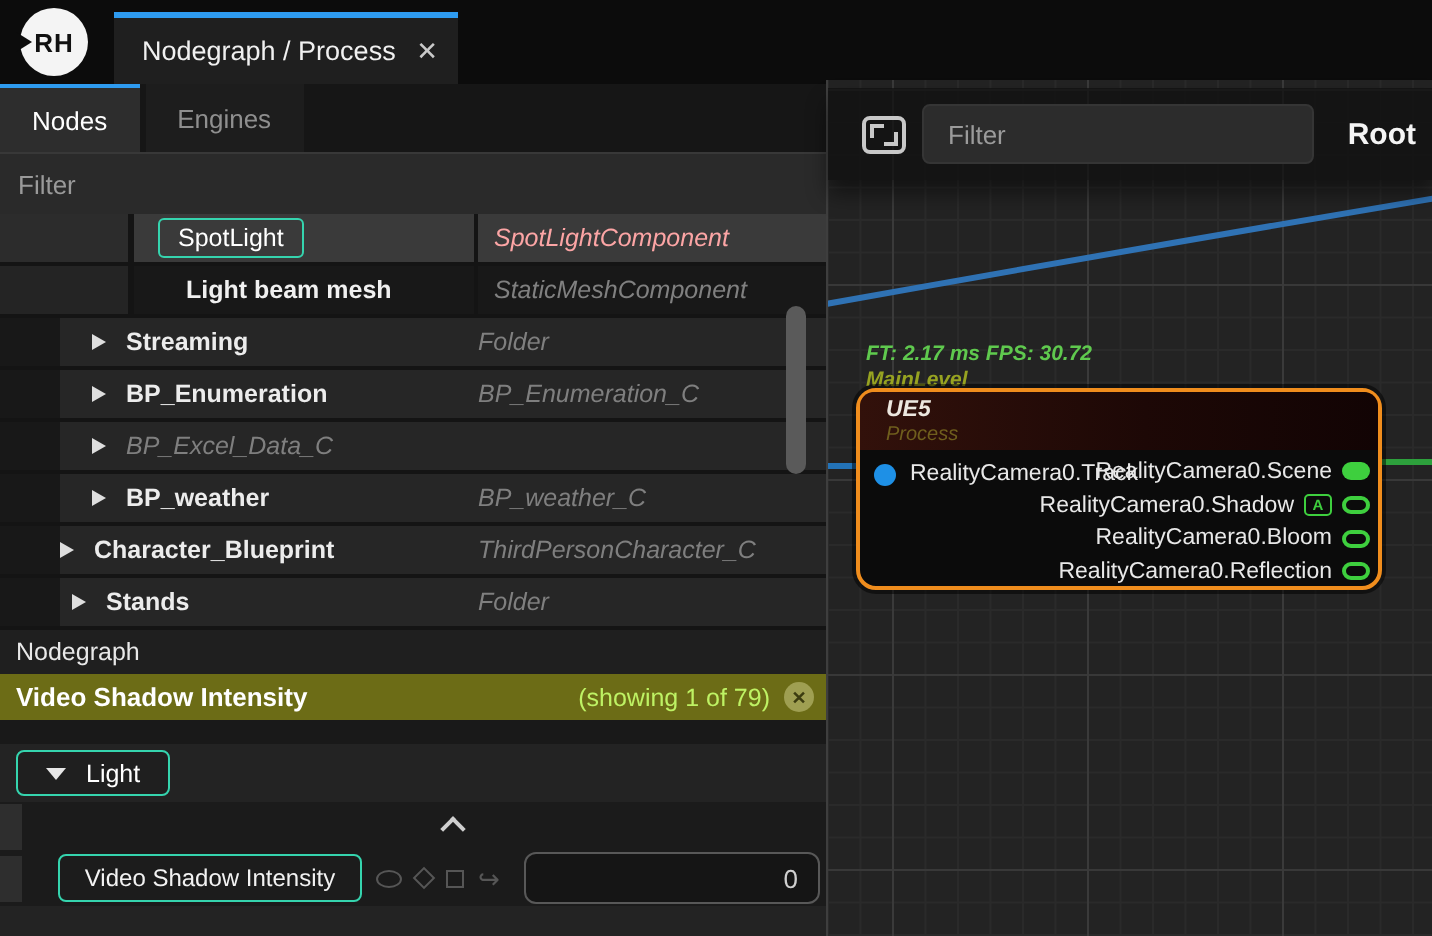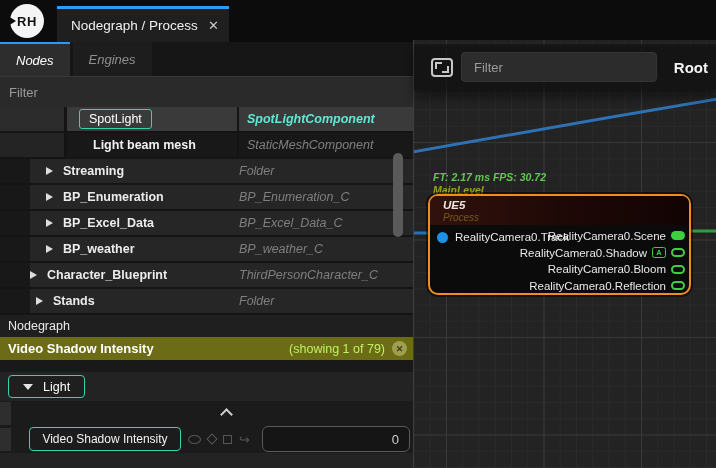--- a/index.html
+++ b/index.html
@@ -14,37 +14,37 @@
   #logo::before{content:"";position:absolute;left:-2px;top:12px;border-left:8px solid #0c0c0c;
         border-top:5px solid transparent;border-bottom:5px solid transparent;}
   #main-tab{position:absolute;left:57px;top:6px;width:172px;height:36px;background:#1f1f1f;
         border-top:3px solid var(--blue);display:flex;align-items:center;padding:0 10px 0 14px;}
   #main-tab .lbl{color:#f0f0f0;font-size:13.5px;flex:1;}
   #main-tab .x{color:#c9c9c9;font-size:13px;margin-left:6px;}
 
   
   #left{position:absolute;left:0;top:42px;width:413px;height:426px;background:#232323;}
   #lp-tabs{position:absolute;left:0;top:0;width:413px;height:34px;background:#161616;display:flex;gap:3px;}
-  .lp-tab{height:34px;display:flex;align-items:center;justify-content:center;font-size:13px;padding:0 16px;font-style:italic;}
+  .lp-tab{height:34px;display:flex;align-items:center;justify-content:center;font-size:13px;padding:0 16px;}
   .lp-tab.active{background:#2d2d2d;border-top:2.5px solid var(--blue);color:#fff;}
   .lp-tab.inactive{background:#1d1d1d;color:#8f8f8f;}
   #lp-filter{position:absolute;left:0;top:34px;width:413px;height:31px;background:#2a2a2a;
         border:0;border-top:1px solid #383838;color:#cfcfcf;font-size:13px;padding:0 9px;outline:none;}
   #lp-filter::placeholder{color:#9a9a9a;}
 
   
   #tree{position:absolute;left:0;top:65px;width:413px;height:208px;background:#141414;}
   .trow{position:relative;width:413px;height:24px;margin-bottom:2px;}
   .cell{position:absolute;top:0;height:24px;display:flex;align-items:center;}
   .g64{left:0;width:64px;background:#2c2c2c;}
   .g64.dim{background:#242424;}
   .nameCell{left:67px;width:170px;background:#181818;padding-left:26px;color:#f0f0f0;font-size:12.5px;font-weight:bold;}
   .typeCell{left:239px;width:174px;background:#181818;color:#808080;font-size:12.5px;font-style:italic;padding-left:8px;}
   .sel .nameCell,.sel .typeCell{background:#3a3a3a;}
-  .sel .typeCell{color:#5eead4;font-weight:bold;}
+  .sel .typeCell{color:#fca5a5;}
   .boxed{border:1.5px solid var(--teal);border-radius:3px;padding:2px 9px;font-weight:normal;color:#fff;}
   .treeStrip{left:30px;width:383px;background:#262626;color:#ececec;font-size:12.5px;font-weight:bold;}
   .g30{left:0;width:30px;background:#181818;}
   .tri{width:0;height:0;border-left:7px solid #dedede;border-top:4.5px solid transparent;
        border-bottom:4.5px solid transparent;margin-right:10px;}
   .treeStrip .tname{flex:1;}
   .treeStrip .ttype{width:174px;color:#7f7f7f;font-style:italic;font-weight:normal;}
   #tree-scroll{position:absolute;left:393px;top:111px;width:10px;height:84px;border-radius:5px;background:#5a5a5a;}
 
   
@@ -169,21 +169,20 @@
           <div class="cell treeStrip" style="padding-left: 16px;">
             <span class="tri"></span>
             <span class="tname">BP_Enumeration</span>
             <span class="ttype">BP_Enumeration_C</span>
           </div>
         </div>
         <div class="trow">
           <div class="cell g30"></div>
           <div class="cell treeStrip" style="padding-left: 16px;">
             <span class="tri"></span>
-            <span class="tname">BP_Excel_Data</span>
             <span class="ttype">BP_Excel_Data_C</span>
           </div>
         </div>
         <div class="trow">
           <div class="cell g30"></div>
           <div class="cell treeStrip" style="padding-left: 16px;">
             <span class="tri"></span>
             <span class="tname">BP_weather</span>
             <span class="ttype">BP_weather_C</span>
           </div>

